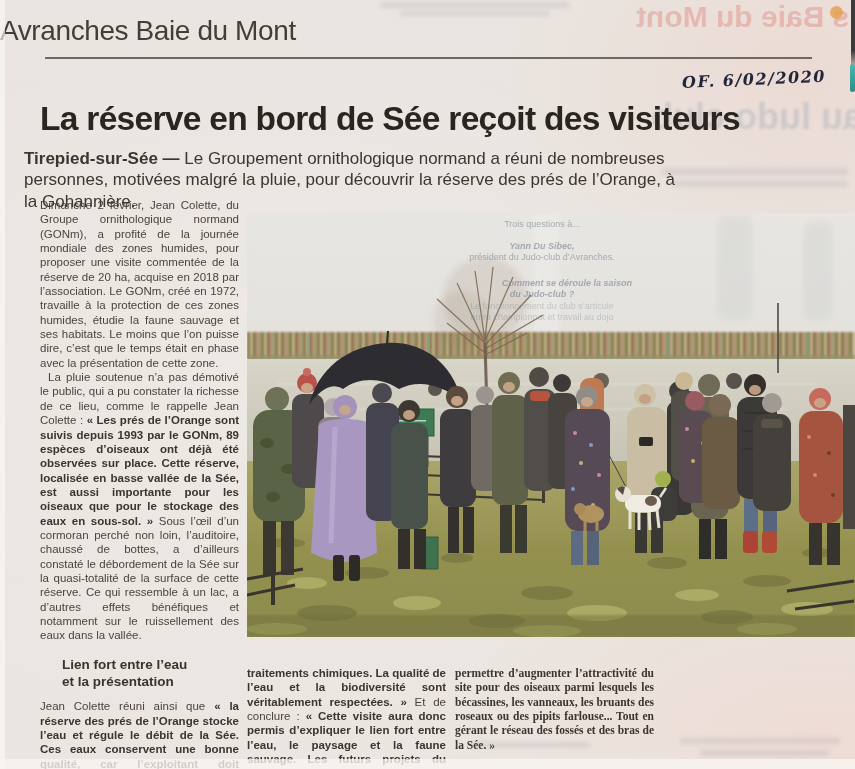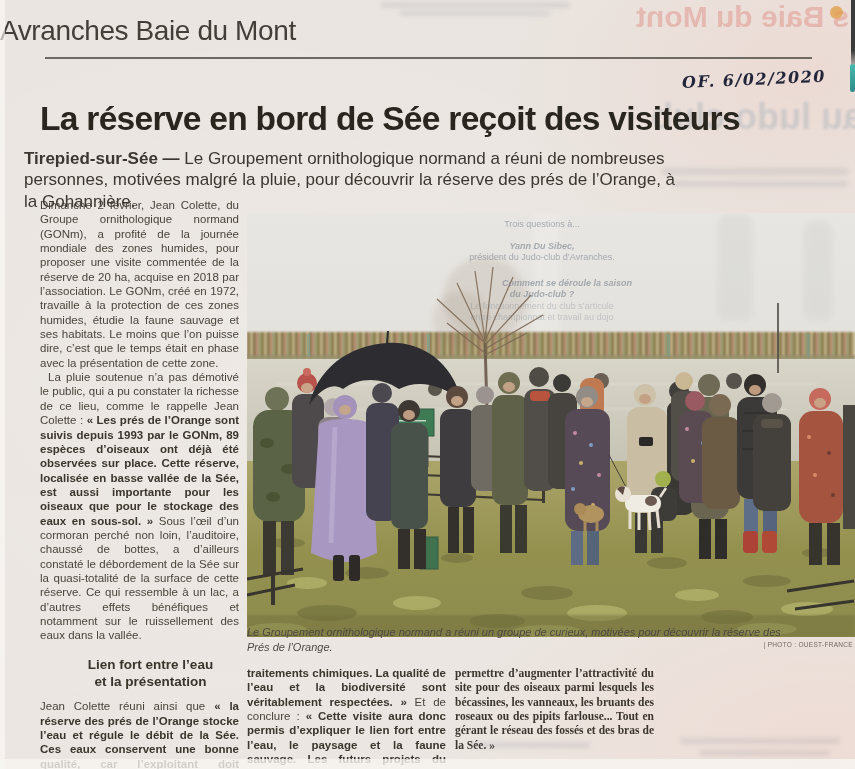--- a/index.html
+++ b/index.html
@@ -26,21 +26,21 @@
   .lede{position:absolute;left:24px;top:148px;width:668px;font-size:17px;line-height:1.25;color:#3b3630;}
   .lede .loc{font-weight:bold;}
   
   .col{position:absolute;width:199px;font-size:11.5px;line-height:14.35px;text-align:justify;
     color:#4a443c;hyphens:auto;}
   .col p{margin:0;text-indent:8px;}
   .col p.nofirst{text-indent:0;}
   .col .b{font-weight:bold;color:#3a352d;}
   .col1{left:40px;top:198px;height:571px;overflow:hidden;}
   .subhead{margin:13px 0 9px 0;padding-left:22px;font-size:13.5px;font-weight:bold;
-    line-height:1.28;color:#39342c;text-align:center;}
+    line-height:1.28;color:#39342c;text-align:left;}
   .bottom-col{top:666px;height:103px;overflow:hidden;}
   .col2{left:247px;}
   .col3{left:455px;font-family:Liberation Serif, serif;}
   .col4{left:660px;width:196px;}
   
   .photo{position:absolute;left:247px;top:213px;width:608px;height:424px;overflow:hidden;}
   .ghost-sky{position:absolute;left:205px;top:6px;width:180px;text-align:center;
     font-size:9px;line-height:11.5px;color:rgba(118,129,141,.60);filter:blur(.35px);}
   .ghost-sky span.blk{display:block;}
   .ghost-sky .b{font-weight:bold;font-style:italic;}
@@ -361,24 +361,20 @@
         <span class="blk">Trois questions à...</span>
         <span class="b blk" style="margin-top: 10px;">Yann Du Sibec,</span>
         <span class="blk">président du Judo-club d’Avranches.</span>
         <span class="b blk" style="margin-top: 14px; text-align: right;">Comment se déroule la saison</span>
         <span class="b blk">du Judo-club ?</span>
         <span class="blk faint" style="">Le fonctionnement du club s’articule</span>
         <span class="blk faint">entre championnat et travail au dojo</span>
       </div>
   </div>
 
-  <div class="caption">
-    <span>Le Groupement ornithologique normand a réuni un groupe de curieux, motivées pour découvrir la réserve des Prés de l’Orange.</span>
-    <span class="credit">| Photo : Ouest-France</span>
-  </div>
 
   <div class="col bottom-col col2">
     <p class="nofirst"><span class="b">traitements chimiques. La qualité de l’eau et la biodiversité sont véritablement respectées. »</span><span> Et de conclure : </span><span class="b">« Cette visite aura donc permis d’expliquer le lien fort entre l’eau, le paysage et la faune sauvage. Les futurs projets du GONm devraient</span></p>
   </div>
   <div class="col bottom-col col3">
     <p class="nofirst"><span class="b">permettre d’augmenter l’attractivité du site pour des oiseaux parmi lesquels les bécassines, les vanneaux, les bruants des roseaux ou des pipits farlouse... Tout en gérant le réseau des fossés et des bras de la Sée. »</span></p>
   </div>
 
   <div class="gbar" style="left:680px;top:738px;width:160px;height:6px;"></div>
   <div class="gbar" style="left:700px;top:750px;width:130px;height:6px;"></div>

